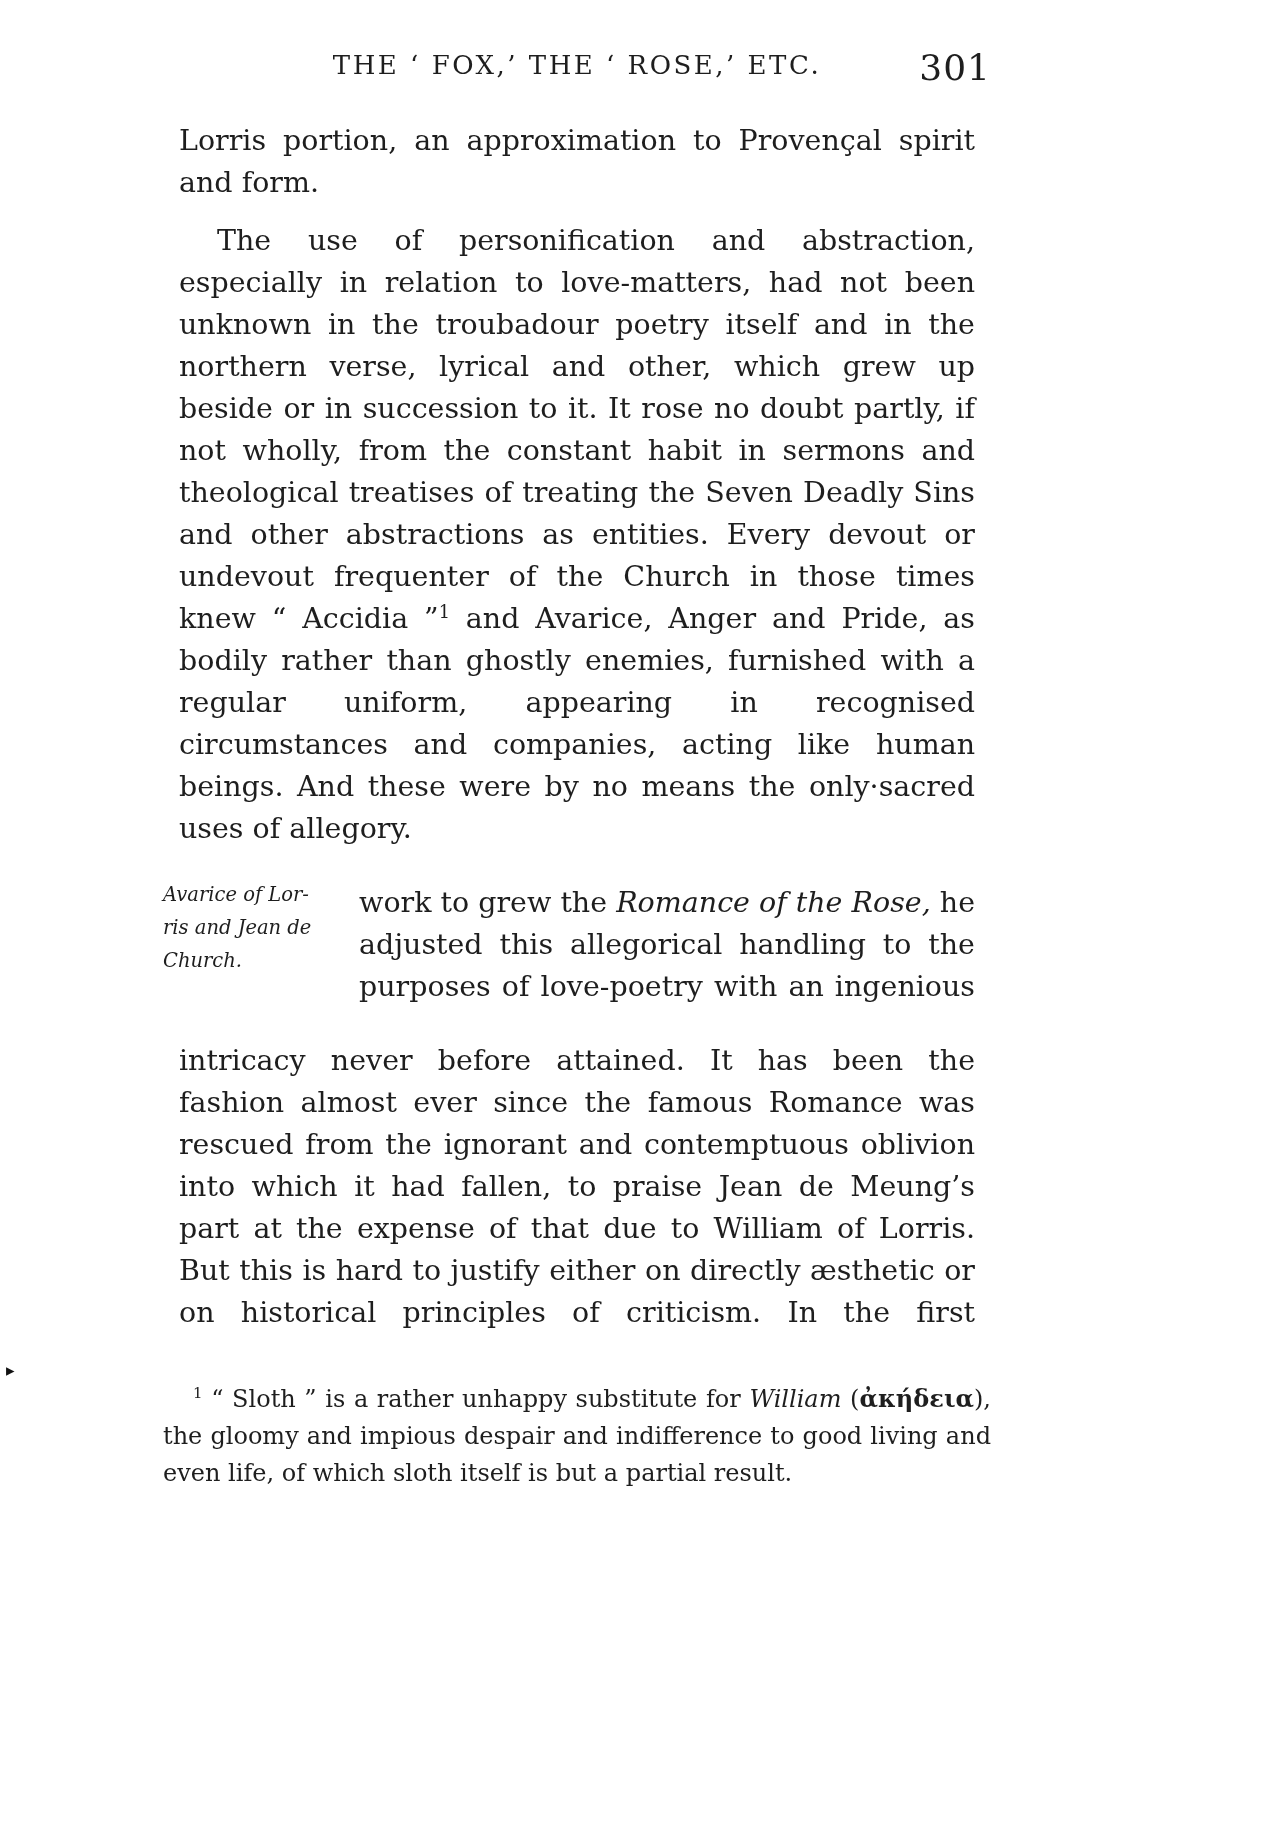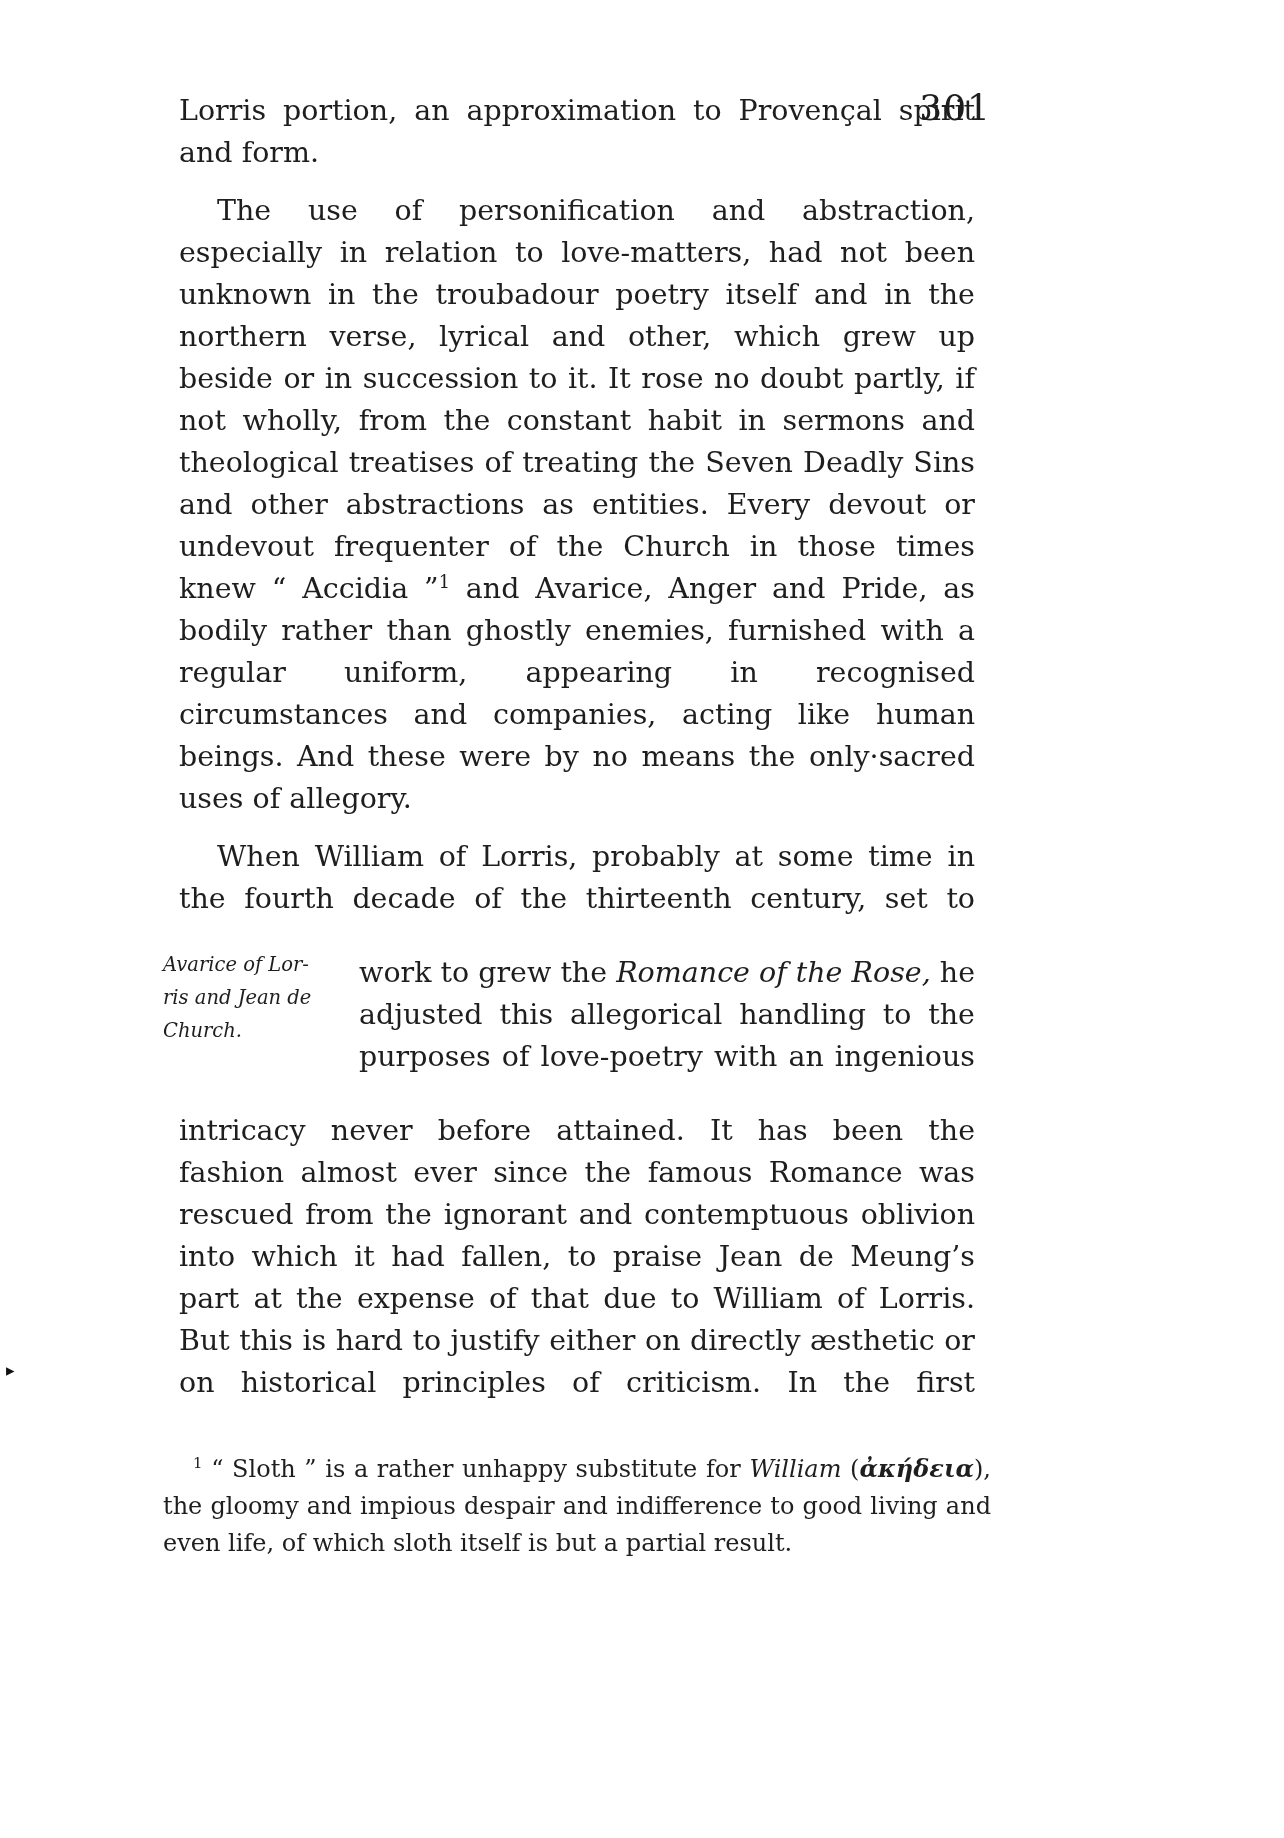--- a/index.html
+++ b/index.html
@@ -81,42 +81,42 @@
     vertical-align: super;
   }
   .margin-mark {
     position: absolute;
     left: 6px;
     top: 1360px;
     font-size: 17px;
     color: #111111;
   }
   i { }
-  .greek { font-weight: bold; font-style: italic; }
+  .greek { font-weight: bold; }
 </style>
 </head>
 <body>
 
 <div class="page">
 
   <div class="margin-mark">▸</div>
 
   <div class="text-block">
 
     <div class="running-header">
+      <span class="header-title">THE ‘ FOX,’ THE ‘ ROSE,’ ETC.</span>
       <span class="page-number">301</span>
     </div>
 
     <div class="body-text">
 
       <p class="para">Lorris portion, an approximation to Provençal spirit and form.</p>
 
       <p class="para para-indent"><span>The use of personification and abstraction, especially in relation to love-matters, had not been unknown in the troubadour poetry itself and in the northern verse, lyrical and other, which grew up beside or in succession to it. It rose no doubt partly, if not wholly, from the constant habit in sermons and theological treatises of treating the Seven Deadly Sins and other abstractions as entities. Every devout or undevout frequenter of the Church in those times knew “ Accidia ”</span><sup class="fn-ref">1</sup><span> and Avarice, Anger and Pride, as bodily rather than ghostly enemies, furnished with a regular uniform, appearing in recognised circumstances and companies, acting like human beings. And these were by no means the only·sacred uses of allegory.</span></p>
 
-      <p class="para para-indent just-last">When William of Lorris, probably at some time in the fourth decade of the thirteenth century, set to</p>
 
       <div class="sidenote-row">
         <div class="sidenote">
           <div>Avarice of Lor-</div>
           <div>ris and Jean de</div>
           <div>Church.</div>
         </div>
         <p class="para just-last sidenote-body"><span>work to grew the </span><i>Romance of the Rose,</i><span> he adjusted this allegorical handling to the purposes of love-poetry with an ingenious</span></p>
       </div>
 

